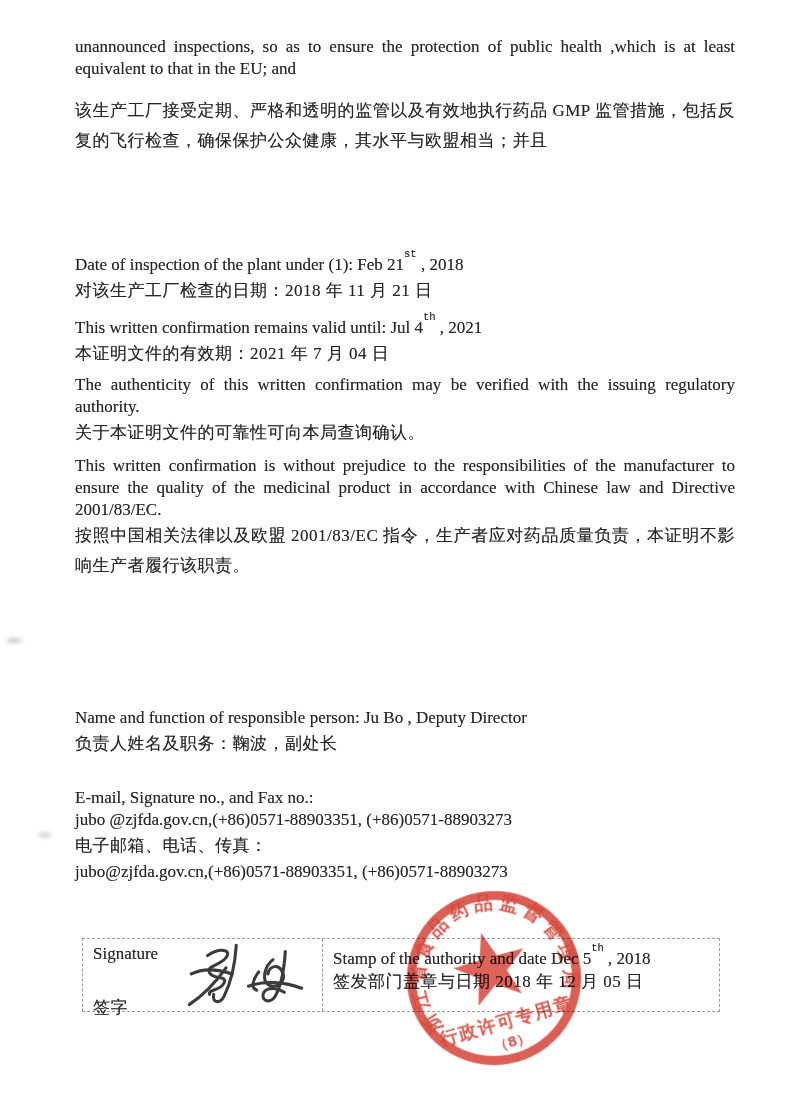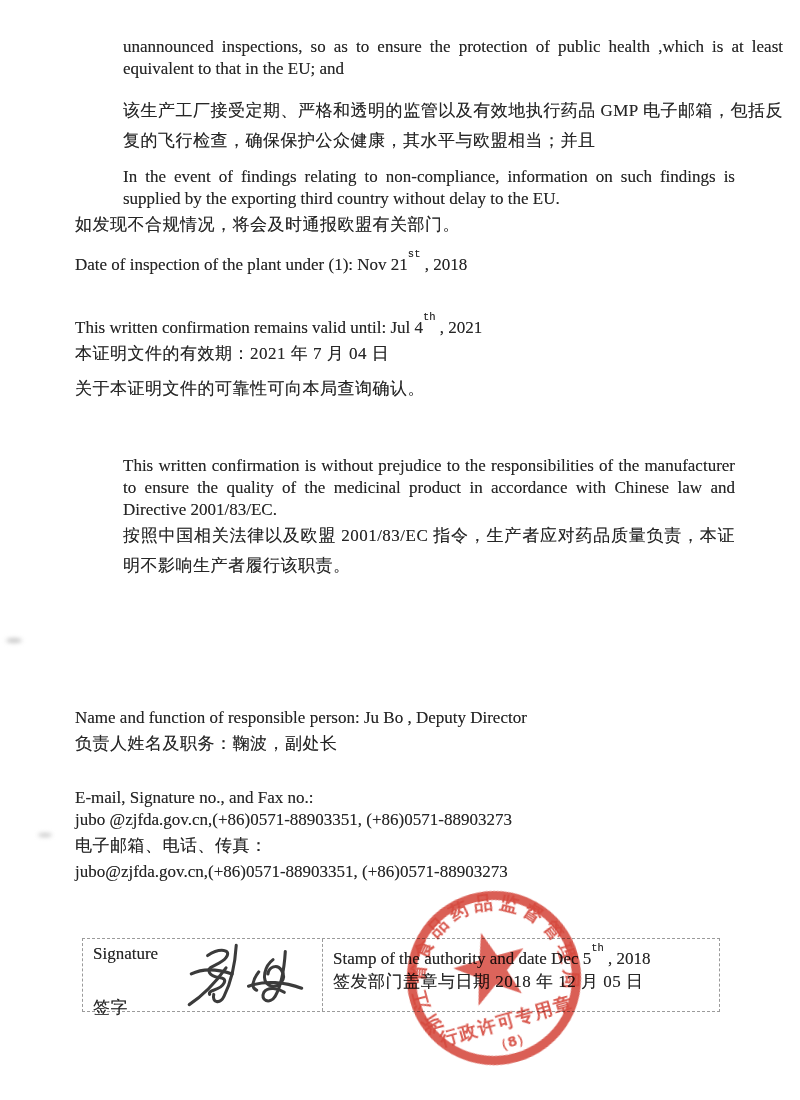--- a/index.html
+++ b/index.html
@@ -6,21 +6,21 @@
   html,body { background:#e8e8e8; }
   .page {
     position:relative; width:800px; height:1100px; margin:0 auto;
     background:#ffffff; overflow:hidden;
     font-family:"Liberation Serif","DejaVu Serif",serif;
     color:#262626;
   }
   .block { position:absolute; left:75px; width:660px; }
   .en { font-size:17px; line-height:22px; text-shadow:0 0 .6px rgba(45,45,45,.5); }
   .zh { font-size:17px; line-height:29.5px; letter-spacing:.5px; text-shadow:0 0 .6px rgba(45,45,45,.5); }
-  .just { text-align:justify;margin-left:48px; }
+  .just { text-align:justify; }
   sup.ord { font-size:10.5px; position:relative; top:-6px; letter-spacing:0;font-family:Liberation Mono, monospace; }
 
   
   .sigtable {
     position:absolute; left:82px; top:938px; width:638px; height:74px;
     display:flex; border:1px dashed #9b9b9b; background:transparent;
   }
   .cell-signature {
     width:240px; border-right:1px dashed #9b9b9b; position:relative;
     display:flex; flex-direction:column; justify-content:space-between;
@@ -45,37 +45,35 @@
   .smudge.a { left:6px; top:638px; width:16px; height:5px; }
   .smudge.b { left:38px; top:833px; width:14px; height:4px; }
 </style>
 </head>
 <body>
 
 <div class="page">
 
   <p class="block en just" style="top:36px">unannounced inspections, so as to ensure the protection of public health ,which is at least equivalent to that in the EU; and</p>
 
-  <p class="block zh just" style="top:96px">该生产工厂接受定期、严格和透明的监管以及有效地执行药品 GMP 电子邮箱，包括反复的飞行检查，确保保护公众健康，其水平与欧盟相当；并且</p>
+  <p class="block zh just" style="top:96px">该生产工厂接受定期、严格和透明的监管以及有效地执行药品 GMP 监管措施，包括反复的飞行检查，确保保护公众健康，其水平与欧盟相当；并且</p>
 
-  <div class="block" style="top:166px">
-    <p class="en just">In the event of findings relating to non-compliance, information on such findings is supplied by the exporting third country without delay to the EU.</p>
-    <p class="zh">如发现不合规情况，将会及时通报欧盟有关部门。</p>
-  </div>
 
   <div class="block" style="top:249px">
-    <p class="en"><span>Date of inspection of the plant under (1): Nov 21</span><sup class="ord">st</sup><span> , 2018</span></p>
+    <p class="en"><span>Date of inspection of the plant under (1): Feb 21</span><sup class="ord">st</sup><span> , 2018</span></p>
+    <p class="zh">对该生产工厂检查的日期：2018 年 11 月 21 日</p>
   </div>
 
   <div class="block" style="top:312px">
     <p class="en"><span>This written confirmation remains valid until: Jul 4</span><sup class="ord">th</sup><span> , 2021</span></p>
     <p class="zh">本证明文件的有效期：2021 年 7 月 04 日</p>
   </div>
 
   <div class="block" style="top:374px">
+    <p class="en just">The authenticity of this written confirmation may be verified with the issuing regulatory authority.</p>
     <p class="zh">关于本证明文件的可靠性可向本局查询确认。</p>
   </div>
 
   <div class="block" style="top:455px">
     <p class="en just">This written confirmation is without prejudice to the responsibilities of the manufacturer to ensure the quality of the medicinal product in accordance with Chinese law and Directive 2001/83/EC.</p>
     <p class="zh just">按照中国相关法律以及欧盟 2001/83/EC 指令，生产者应对药品质量负责，本证明不影响生产者履行该职责。</p>
   </div>
 
 
   <div class="block" style="top:707px">

